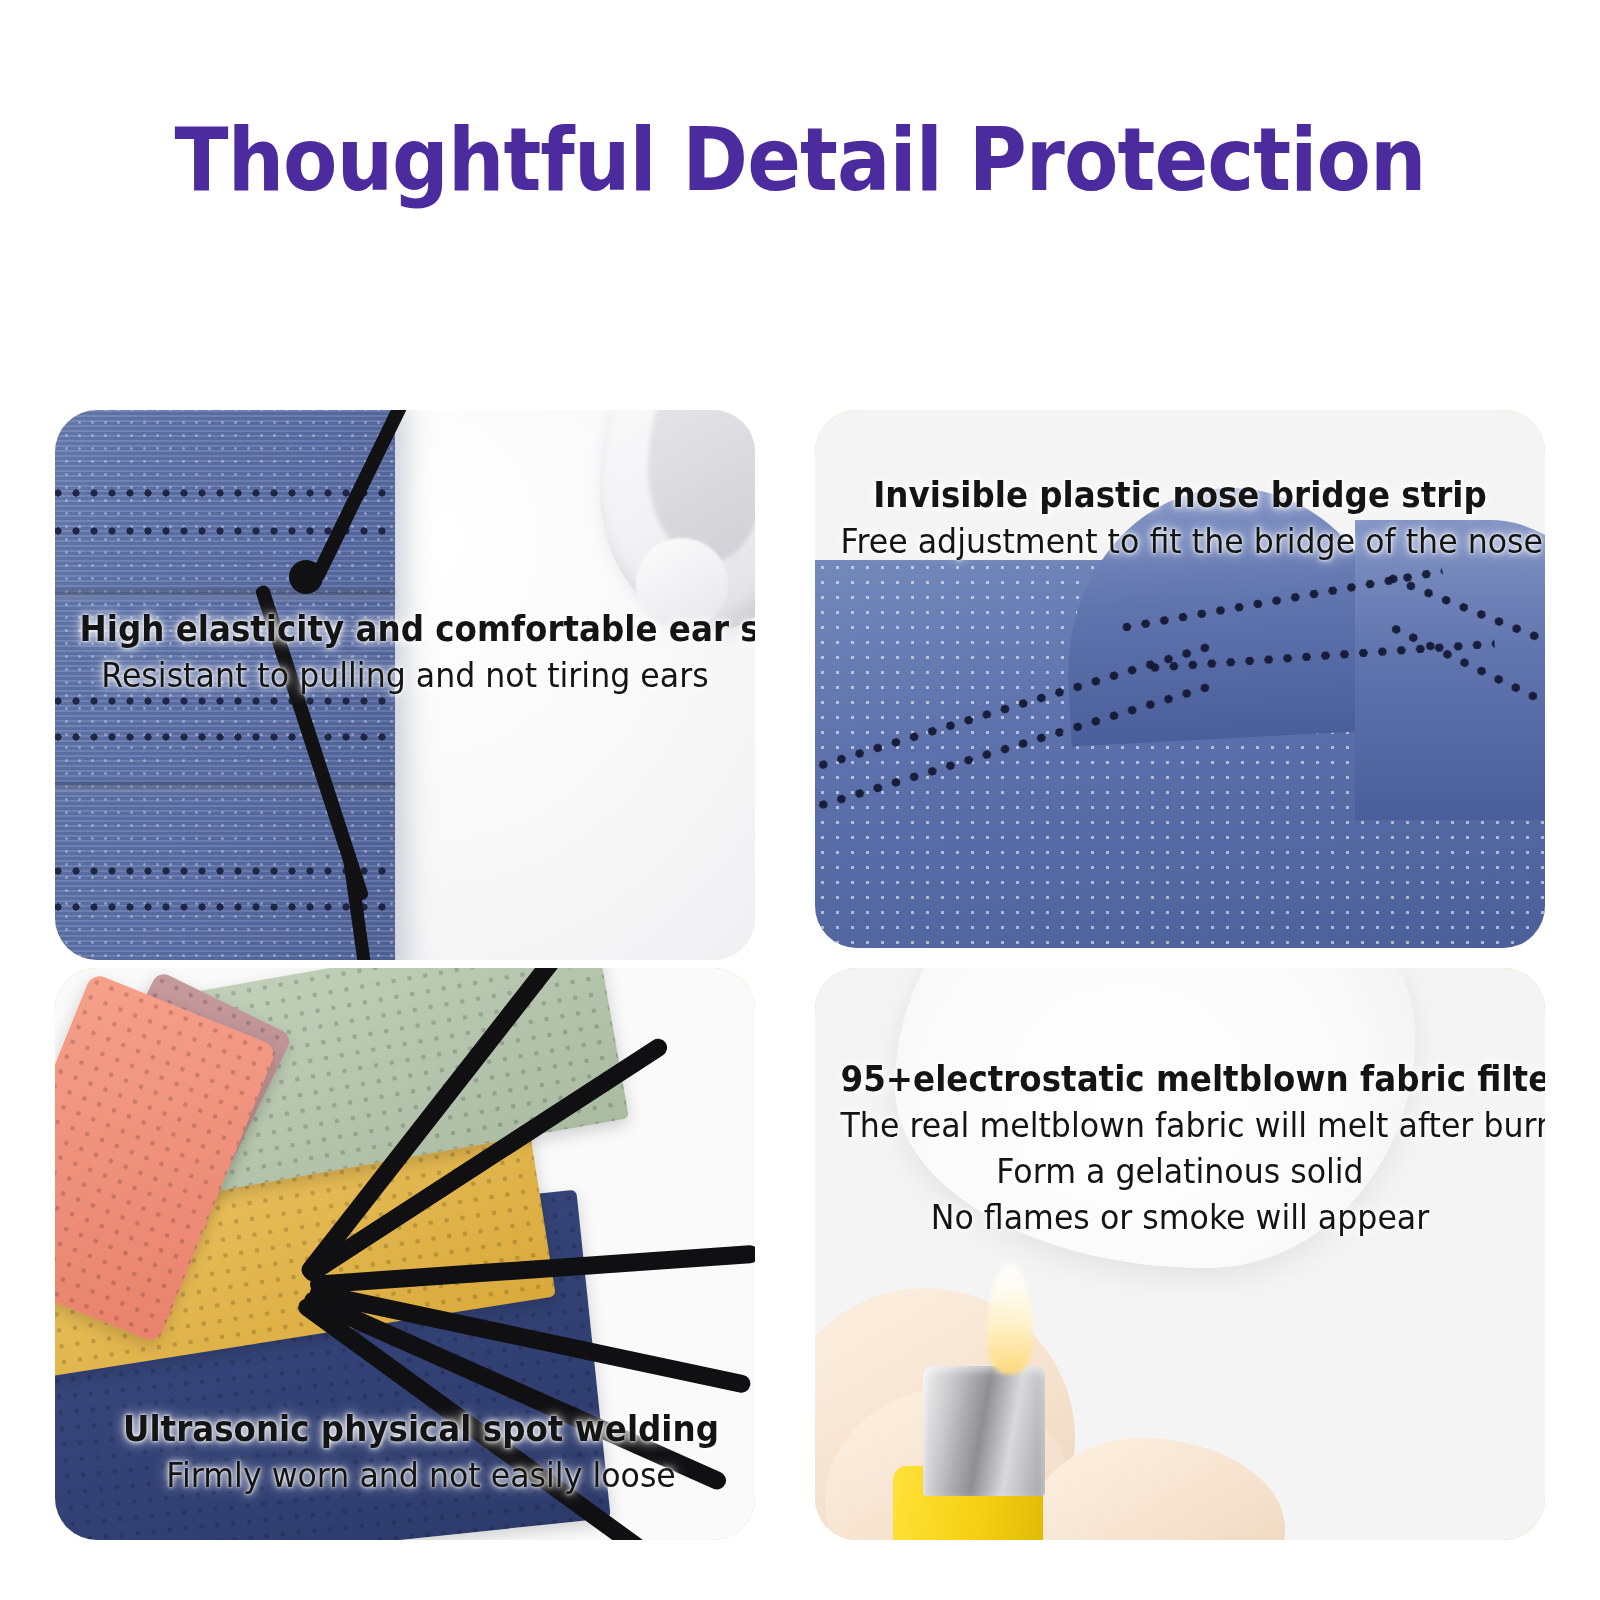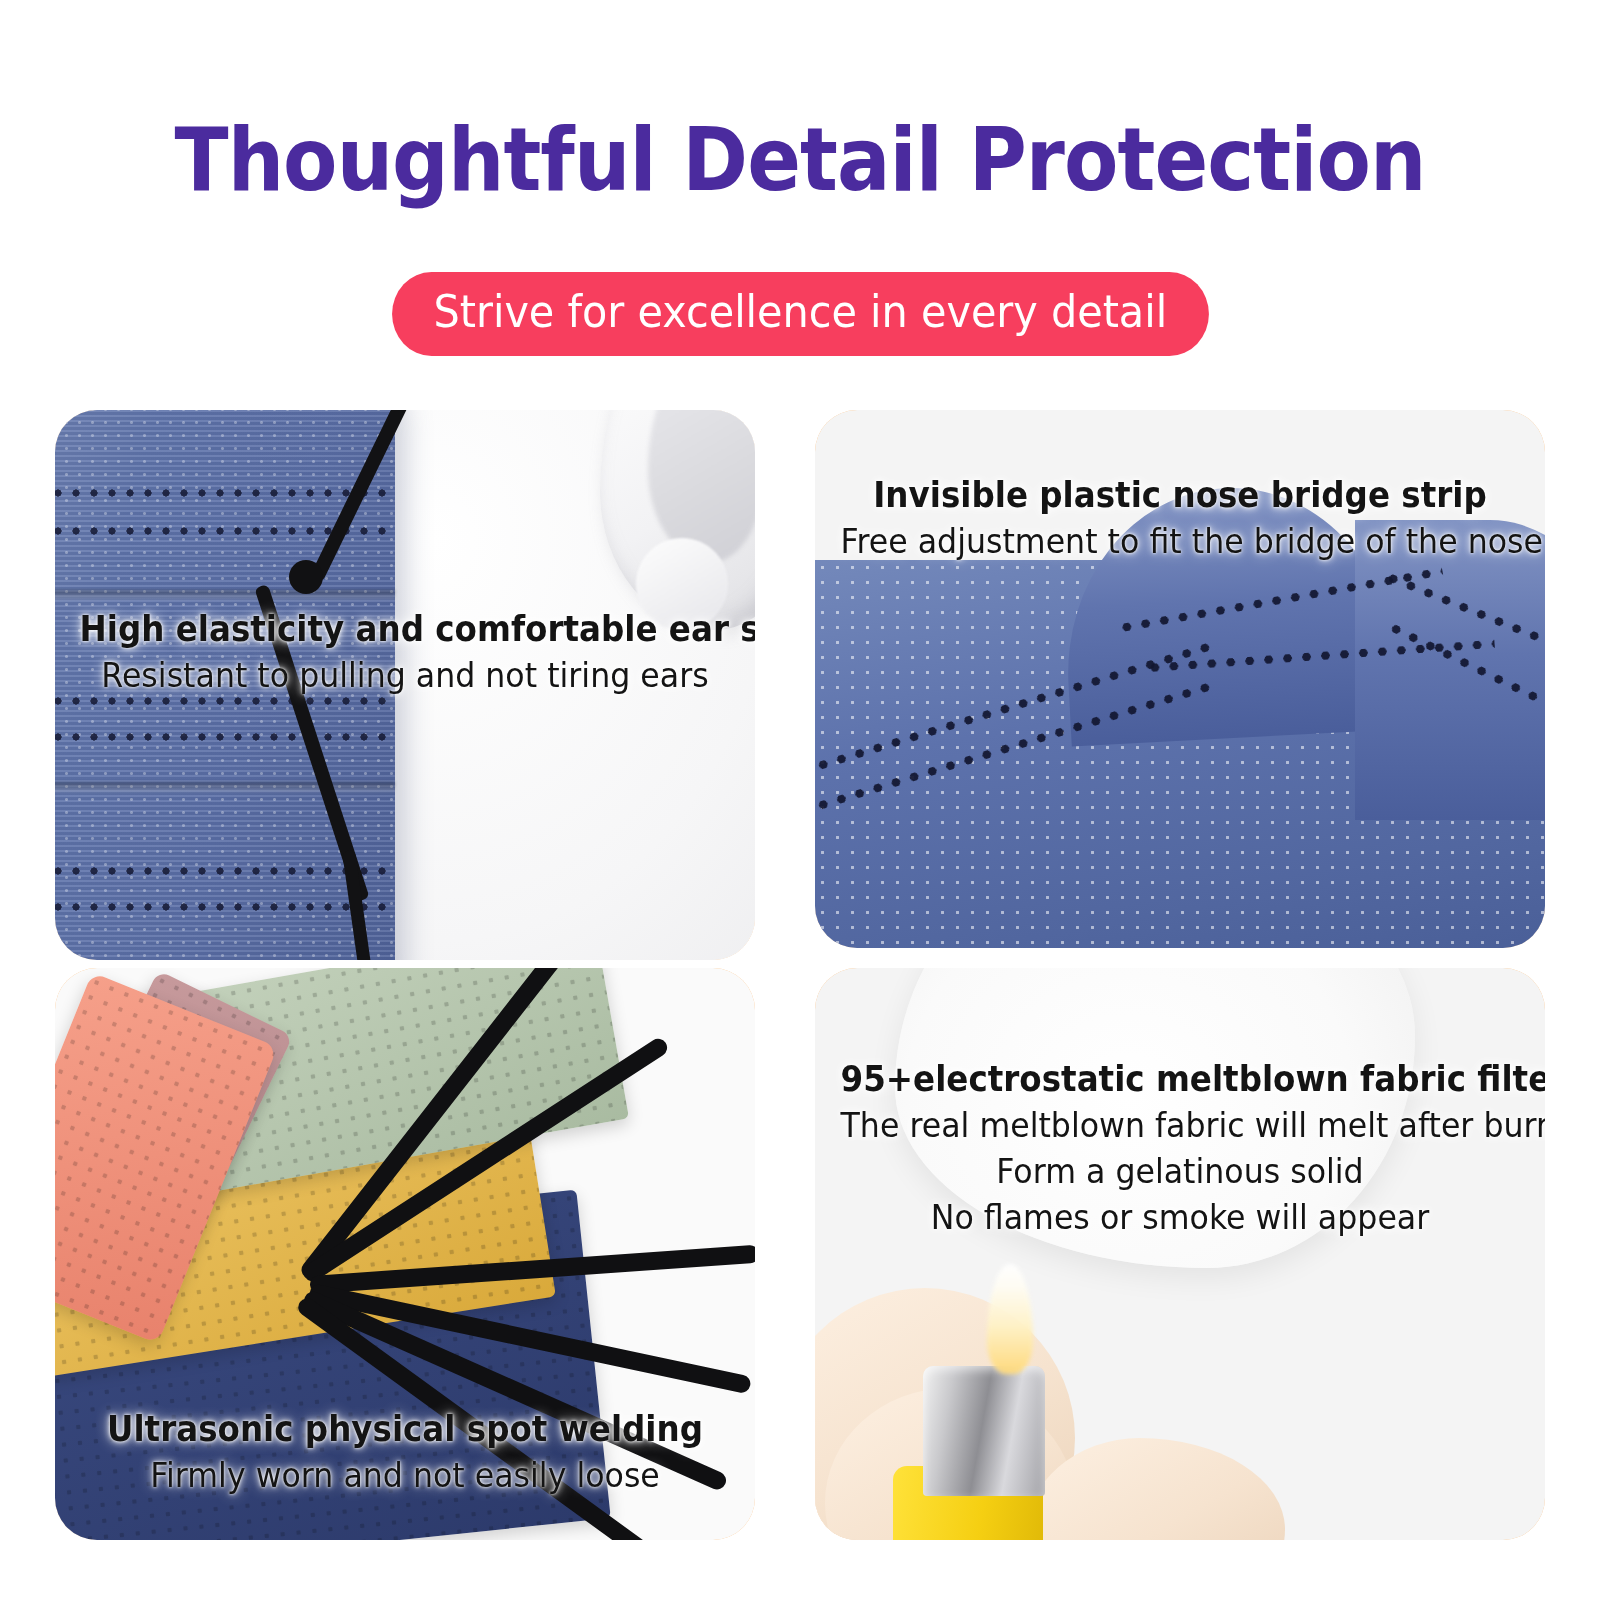--- a/index.html
+++ b/index.html
@@ -216,23 +216,20 @@
     filter:blur(2px);
     opacity:.92;
   }
 </style>
 </head>
 <body>
 
 <div class="header">
   <div class="page-title">Thoughtful Detail Protection</div>
 
-  <div class="subtitle-wrap">
-    <div class="subtitle-badge">Strive for excellence in every detail</div>
-  </div>
 </div>
 
 <div class="panel" id="panel-1">
   <div class="panel-art">
     <div class="p1-bg"></div>
 
     <div class="p1-head">
       <div class="p1-ear">
         <div class="p1-ear-inner"></div>
         <div class="p1-ear-lobe"></div>
@@ -313,21 +310,21 @@
       </div>
 
     <div class="strap" style="left:250px;top:300px;width:420px;transform:rotate(-52deg);"></div>
     <div class="strap" style="left:250px;top:300px;width:430px;transform:rotate(-33deg);"></div>
     <div class="strap" style="left:255px;top:308px;width:450px;transform:rotate(-4deg);"></div>
     <div class="strap" style="left:255px;top:315px;width:450px;transform:rotate(12deg);"></div>
     <div class="strap" style="left:250px;top:320px;width:460px;transform:rotate(24deg);"></div>
     <div class="strap" style="left:245px;top:325px;width:430px;transform:rotate(36deg);"></div>
   </div>
 
-  <div class="caption" style="top:438px;">
+  <div class="caption" style="top:438px;padding-left:16px;">
     <div class="cap-title">Ultrasonic physical spot welding</div>
     <div class="cap-sub">Firmly worn and not easily loose</div>
   </div>
 </div>
 
 <div class="panel" id="panel-4">
   <div class="panel-art">
     <div class="p4-bg"></div>
     <div class="p4-cloth"></div>
 

